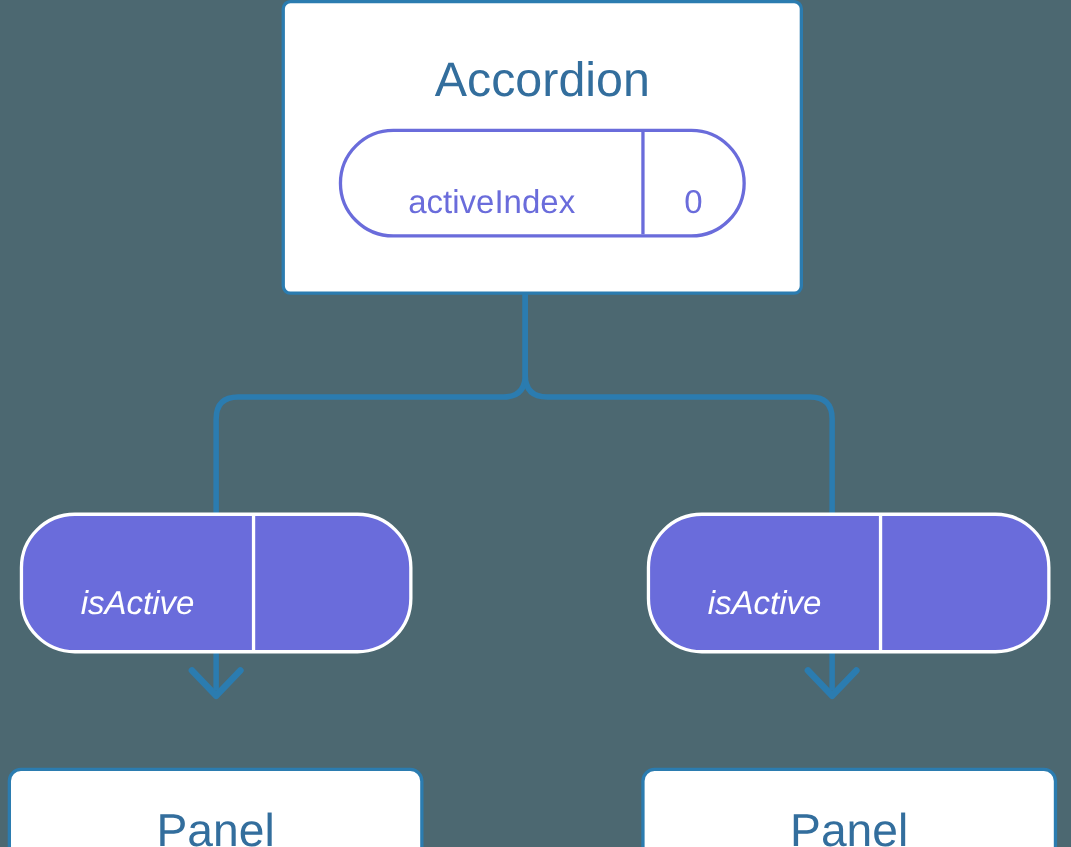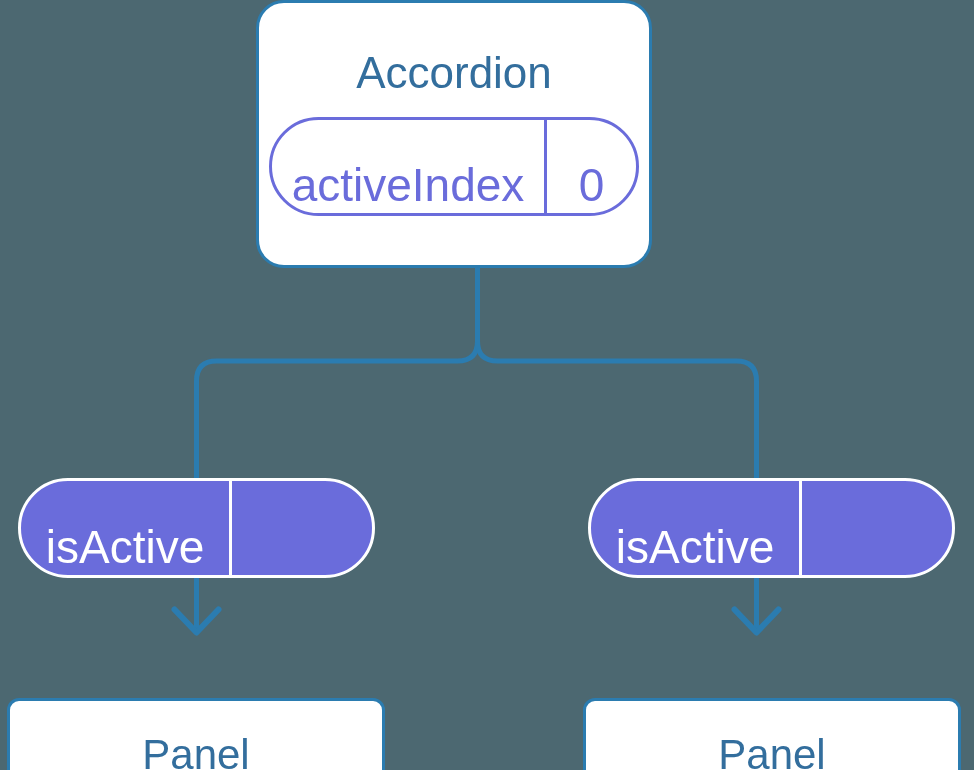--- a/index.html
+++ b/index.html
@@ -10,46 +10,47 @@
   }
   svg.connectors{position:absolute;left:0;top:0;z-index:1;}
   .line{fill:none;stroke:var(--line-blue,#2b7cb0);stroke-width:5px;}
   .arrow{fill:none;stroke:var(--line-blue,#2b7cb0);stroke-width:6px;stroke-linecap:round;stroke-linejoin:round;}
 
   .card{
     position:absolute;box-sizing:border-box;z-index:2;
     background:var(--card-bg,#ffffff);
     border:3px solid var(--line-blue,#2b7cb0);
   }
-  .root-card{left:256px;top:0;width:396px;height:268px;border-radius:28px;}
+  .root-card{left:256px;top:0;width:474px;height:268px;border-radius:8px;}
   .card-title{
     position:absolute;left:0;top:44px;width:100%;text-align:center;
     font-size:44px;line-height:52px;font-weight:500;
     color:var(--heading-blue,#336e9d);
   }
 
   .pill{display:flex;align-items:stretch;box-sizing:border-box;}
-  .seg{display:flex;align-items:center;justify-content:center;font-size:46px;margin-top:37px;}
+  .seg{display:flex;align-items:center;justify-content:center;font-size:30px;margin-top:37px;}
   .pill-divider{width:3px;background:currentColor;align-self:stretch;}
 
   .state-pill{
     position:absolute;left:50%;top:114px;transform:translateX(-50%);
     width:370px;height:99px;border-radius:60px;
     background:var(--card-bg,#ffffff);
     border:3px solid var(--purple,#6a6cdb);
     color:var(--purple,#6a6cdb);
   }
   .state-pill .seg-name{width:272px;}
   .state-pill .seg-value{flex:1;}
 
   .prop-pill{
-    position:absolute;top:478px;height:100px;border-radius:50px;z-index:2;
+    position:absolute;top:466px;height:128px;border-radius:50px;z-index:2;
     background:var(--purple,#6a6cdb);
     border:3px solid var(--pill-text,#ffffff);
     color:var(--pill-text,#ffffff);
+    font-style:italic;
   }
   .prop-left{left:18px;width:357px;}
   .prop-right{left:588px;width:367px;}
   .prop-pill .seg-name{width:208px;}
   .prop-pill .seg-value{flex:1;}
 
   .panel-card{
     top:650px;width:378px;height:113px;border-radius:12px;
     display:flex;align-items:center;justify-content:center;
     font-size:42px;font-weight:500;color:var(--heading-blue,#336e9d);margin-top:48px;

